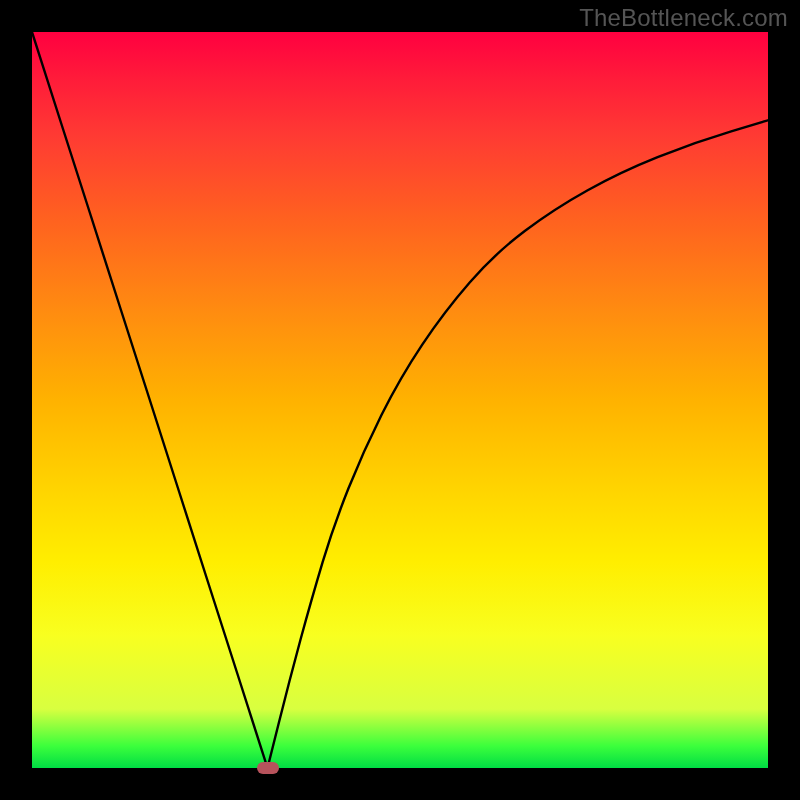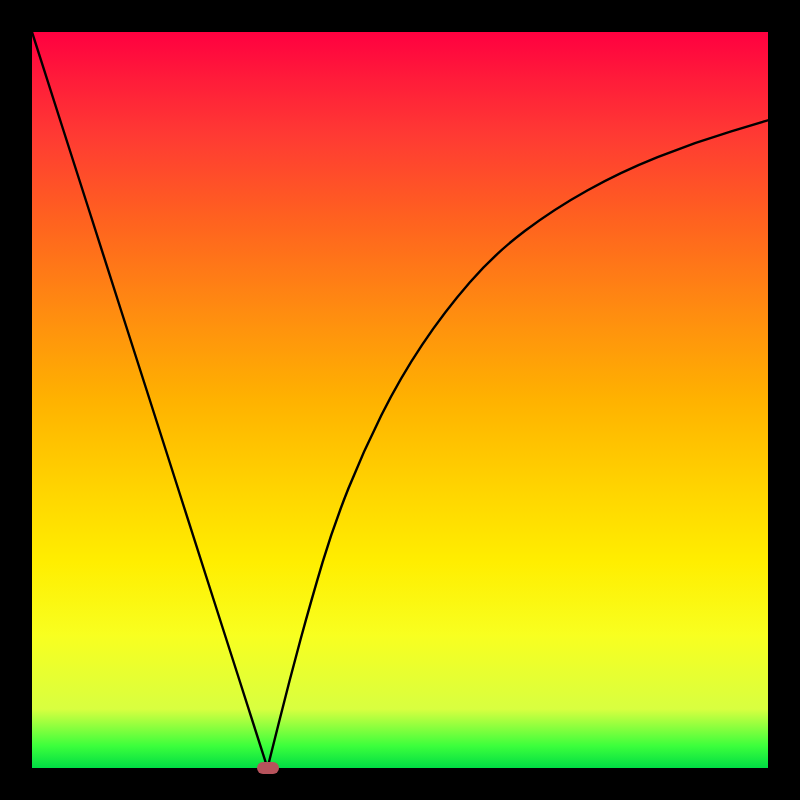--- a/index.html
+++ b/index.html
@@ -61,20 +61,21 @@
     border-radius: 6px;
     background: #b7535c;
     transform: translate(-50%, -50%);
   }
 </style>
 </head>
 <body>
 
 <div class="frame">
 
+  <div class="watermark">TheBottleneck.com</div>
 
   <div class="plot">
 
     <svg class="curve" viewBox="0 0 736 736" preserveAspectRatio="none">
       <path id="curve-path" fill="none" stroke="#000" stroke-width="2.4" stroke-linecap="round" d="M0.0 0.0 L29.4 92.0 L58.9 184.0 L88.3 276.0 L117.8 368.0 L147.2 460.0 L176.6 552.0 L206.1 644.0 L235.5 736.0 L235.5 736.0 Q235.5 736.0 246.6 691.8 Q257.6 647.7 268.6 607.2 Q279.7 566.7 290.7 529.9 Q301.8 493.1 316.5 456.3 Q331.2 419.5 349.6 382.7 Q368.0 345.9 390.1 312.8 Q412.2 279.7 437.9 250.2 Q463.7 220.8 493.1 198.7 Q522.6 176.6 555.7 158.2 Q588.8 139.8 625.6 125.1 Q662.4 110.4 699.2 99.4 L736.0 88.3 "></path>
     </svg>
 
     <div class="marker" id="min-marker" style="left: 235.52px; top: 736px;"></div>
 
   </div>

